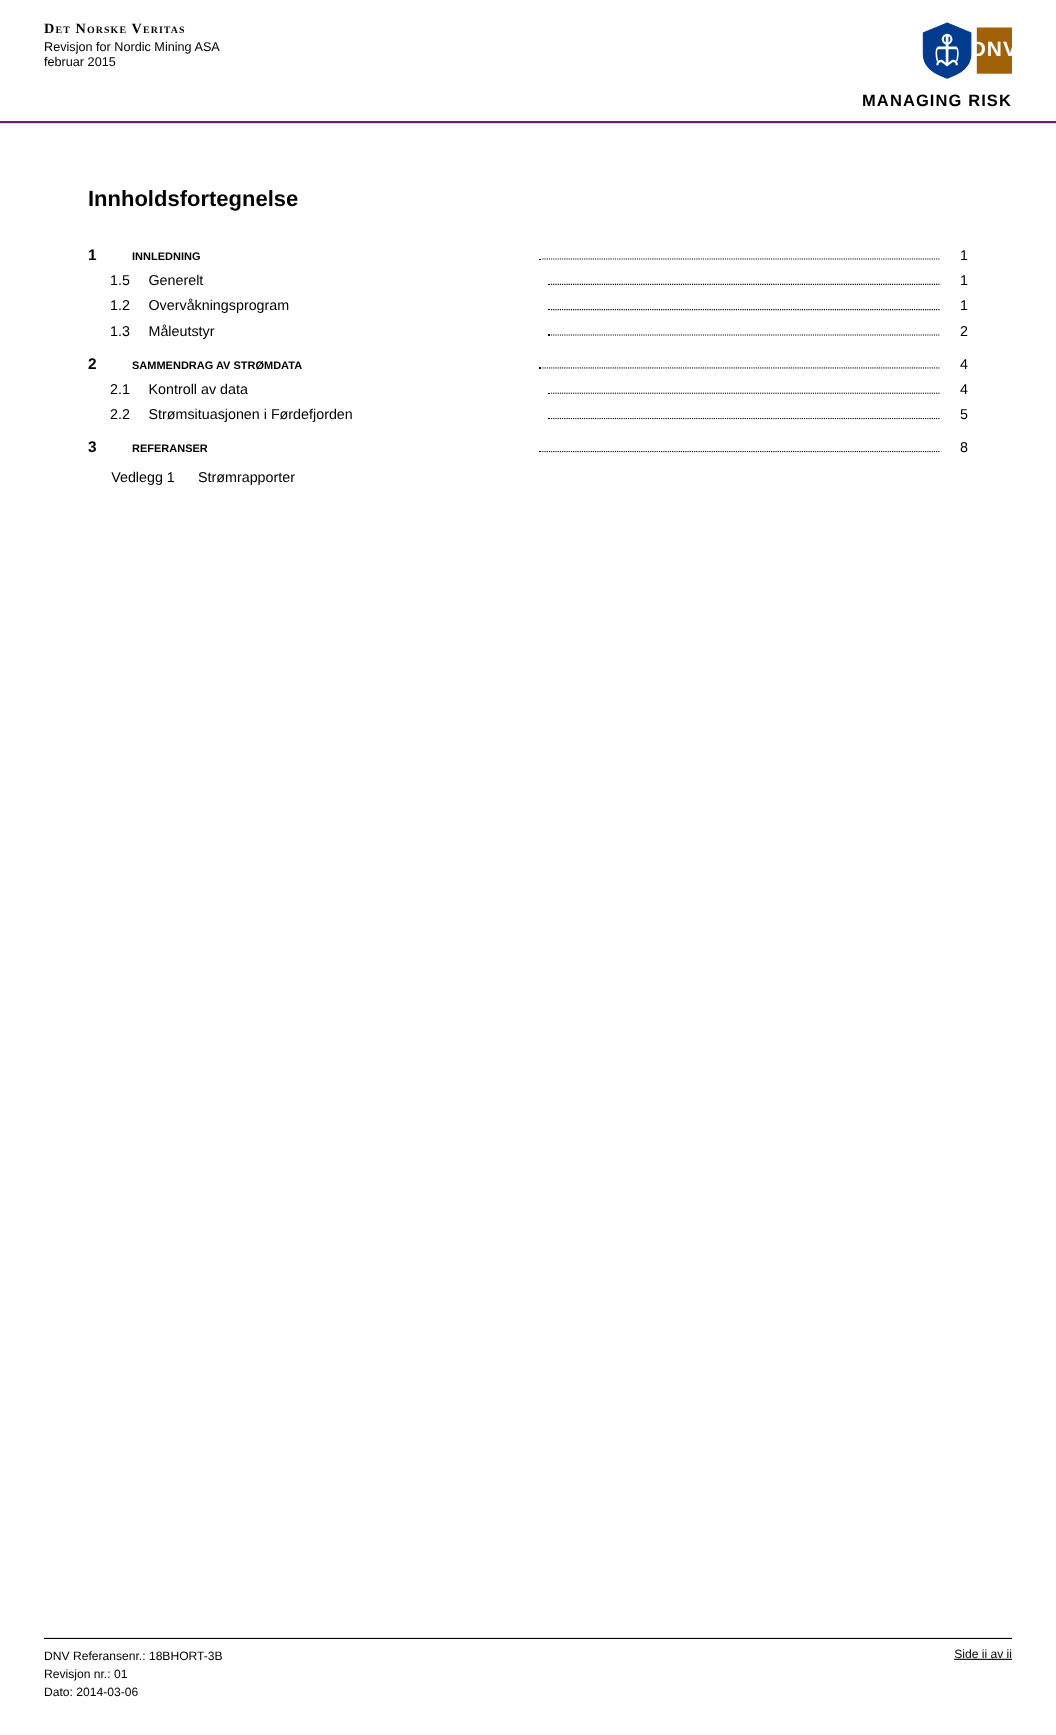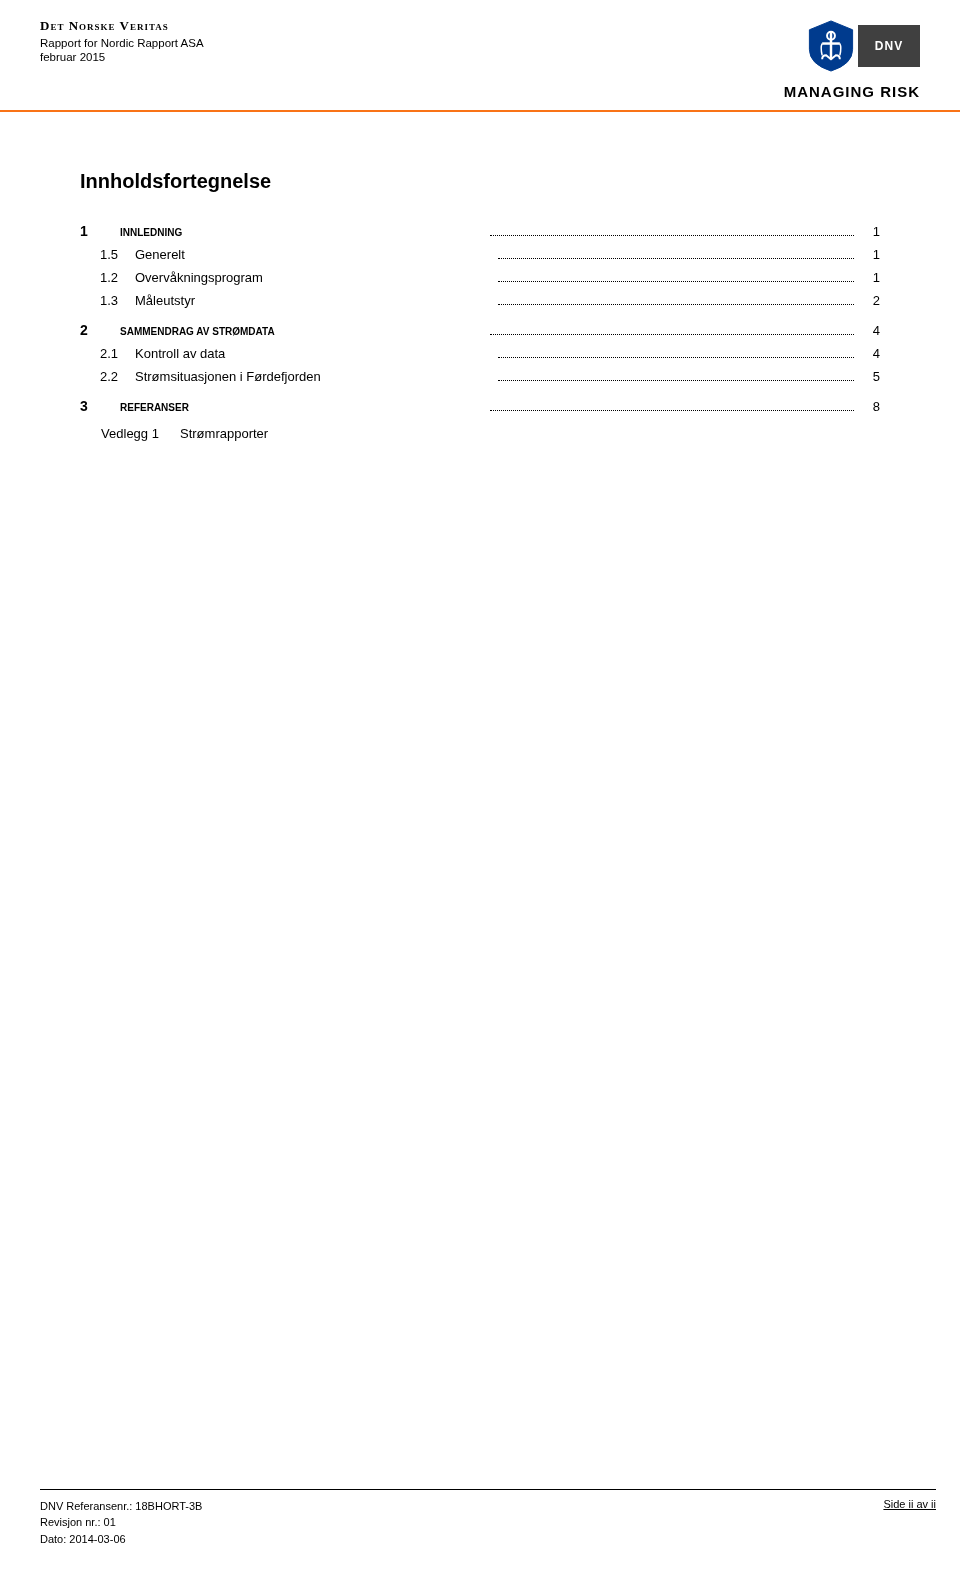--- a/index.html
+++ b/index.html
@@ -21,21 +21,21 @@
       width: 960px;
       min-height: 1577px;
       background: #ffffff;
       position: relative;
       padding: 0;
     }
 
     
     .header {
       padding: 18px 40px 10px 40px;
-      border-bottom: 2px solid #f97316;
+      border-bottom: 2px solid #701a75;
       display: flex;
       justify-content: space-between;
       align-items: flex-start;
     }
 
     .header-left {
       flex: 1;
     }
 
     .header-company {
@@ -155,21 +155,21 @@
 
     .toc-appendix-title {
       font-size: 13px;
     }
 
     
     .footer {
       position: absolute;
       bottom: 30px;
       left: 40px;
-      right: 24px;
+      right: 40px;
       border-top: 1px solid #000;
       padding-top: 8px;
       display: flex;
       justify-content: space-between;
       align-items: flex-start;
     }
 
     .footer-left {
       font-size: 11px;
       font-family: Arial, sans-serif;
@@ -189,42 +189,42 @@
       align-items: center;
       gap: 2px;
     }
 
     .logo-shield {
       width: 50px;
       height: 55px;
     }
 
     .logo-dnv-box {
-      background: #404040;
+      background: #a16207;
       color: white;
       font-family: Arial, sans-serif;
       font-weight: bold;
-      font-size: 12px;
-      width: 62px;
+      font-size: 19px;
+      width: 32px;
       height: 42px;
       display: flex;
       align-items: center;
       justify-content: center;
       letter-spacing: 1px;
     }
   </style>
 </head>
 <body>
 
 <div class="page">
 
   <div class="header">
     <div class="header-left">
       <div class="header-company">Det Norske Veritas</div>
-      <div class="header-subtitle">Rapport for Nordic Rapport ASA</div>
+      <div class="header-subtitle">Revisjon for Nordic Mining ASA</div>
       <div class="header-subtitle">februar 2015</div>
     </div>
     <div class="header-right">
       <div class="logo-area">
 
         <svg class="logo-shield" viewBox="0 0 50 56" xmlns="http://www.w3.org/2000/svg">
 
           <path d="M25 3 L47 12 L47 32 Q47 47 25 54 Q3 47 3 32 L3 12 Z" fill="#003b8e" stroke="#003b8e" stroke-width="1"></path>
 
           <line x1="25" y1="14" x2="25" y2="42" stroke="white" stroke-width="2.5"></line>

